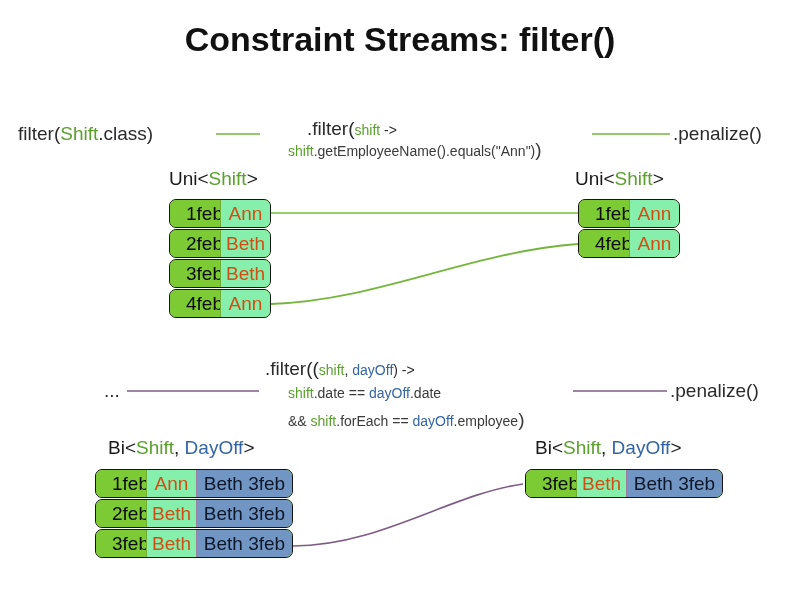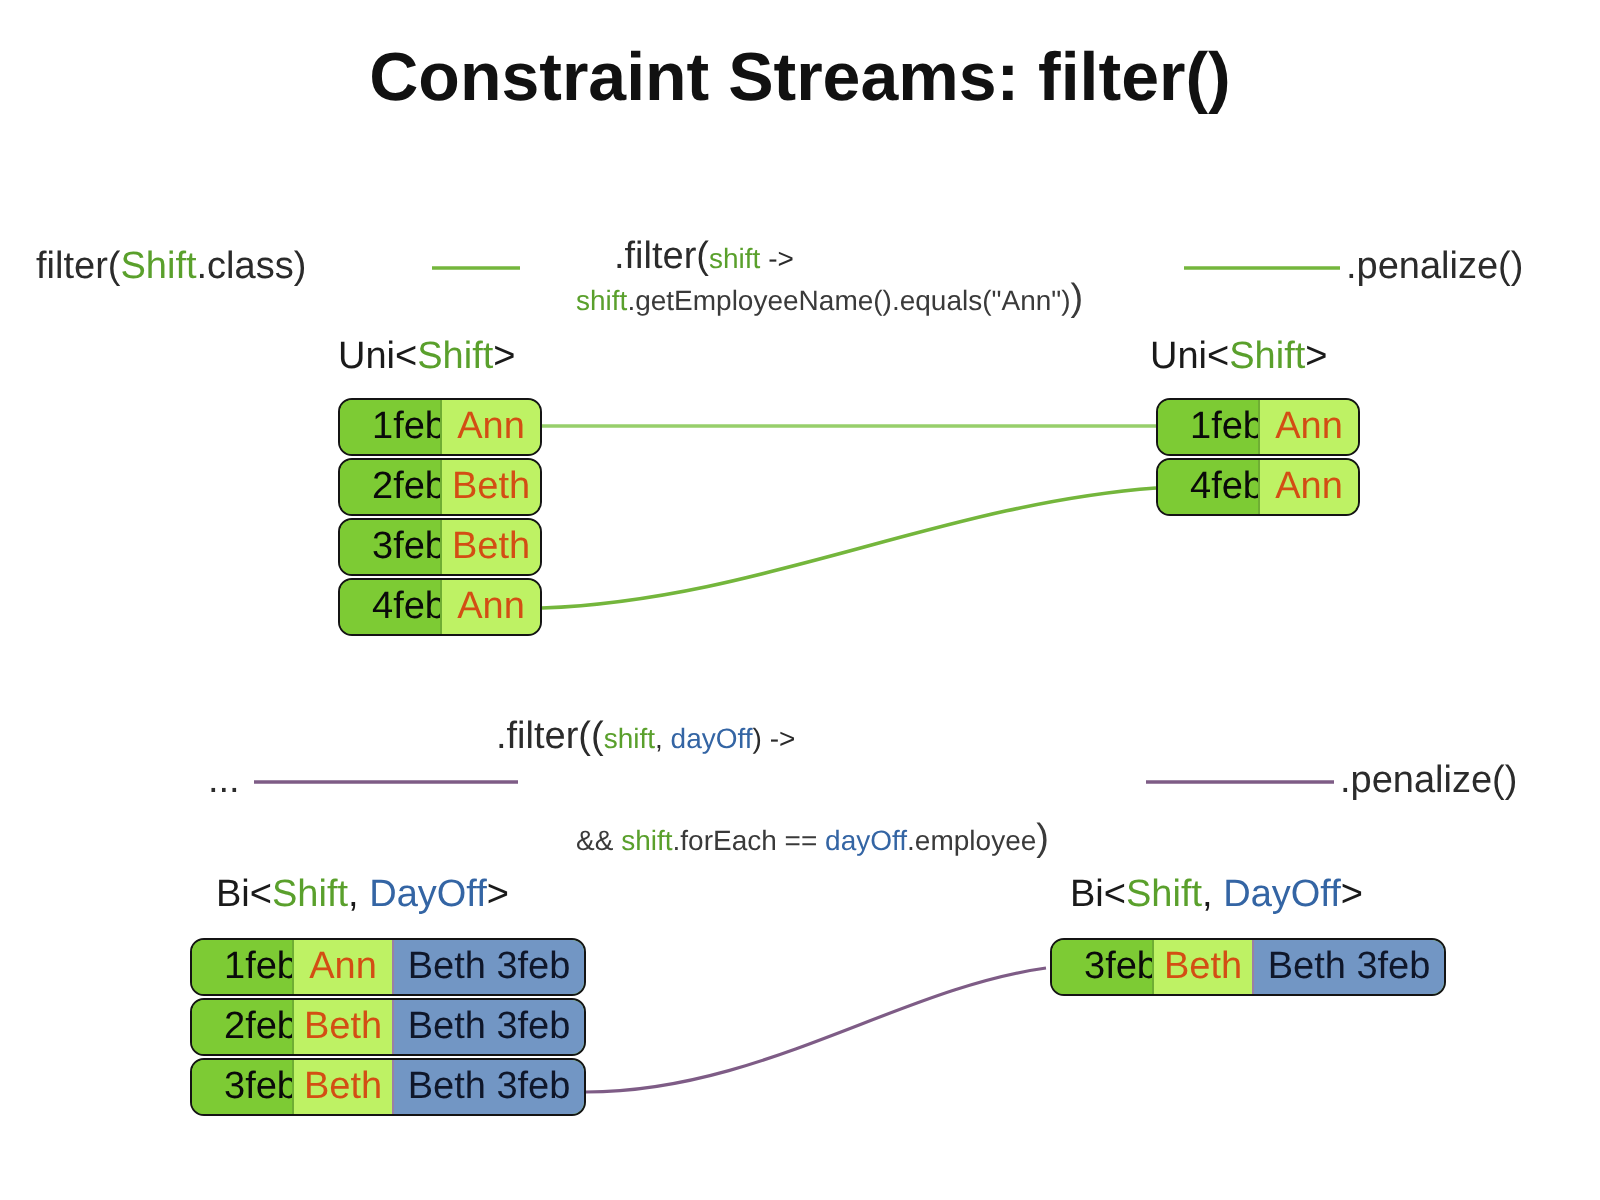--- a/index.html
+++ b/index.html
@@ -52,21 +52,21 @@
   }
   .cell{
     display:flex;align-items:center;justify-content:center;
     box-sizing:border-box;
     font-size:19px;
     line-height:1;
     padding:0 3px;
     white-space:nowrap;
   }
   .cell.shift{background:#7DCB34;color:#0a0a0a;padding-left:22px;}
-  .cell.name{background:#bef264;color:#D34E14;}
+  .cell.name{background:#86efac;color:#D34E14;}
   .cell.dayoff{background:#7296C4;color:#0f172a;}
   .sep{width:1px;background:#6fae33;flex:0 0 1px;}
   .sep.cross{background:#9b7fa5;}
 </style>
 </head>
 <body>
 
 <div id="stage">
 
   <div class="abs title">Constraint Streams: filter()</div>
@@ -138,24 +138,27 @@
   <div class="tuple" style="left:578px;top:229px;width:102px;height:29px;">
     <div class="cell shift" style="width:50px;">4feb</div>
     <div class="sep"></div>
     <div class="cell name" style="flex:1;">Ann</div>
   </div>
 
   <div class="abs code big" style="left:104px;top:380px;">
     <span>...</span>
   </div>
 
-  <div class="abs code big" style="left:248px;top:358px;">
+  <div class="abs code big" style="left:265px;top:358px;">
     <span>.filter((</span><span class="grn sm">shift</span><span class="sm">, </span><span class="blu sm">dayOff</span><span class="sm">) -&gt;</span>
   </div>
 
+  <div class="abs code sm" style="left:288px;top:385px;">
+    <span class="grn">shift</span><span>.date == </span><span class="blu">dayOff</span><span>.date</span>
+  </div>
 
   <div class="abs code sm" style="left:288px;top:409px;">
     <span>&amp;&amp; </span><span class="grn">shift</span><span>.forEach == </span><span class="blu">dayOff</span><span>.employee</span><span style="font-size:19px;">)</span>
   </div>
 
   <div class="abs code big" style="left:670px;top:380px;">
     <span>.penalize()</span>
   </div>
 
   <div class="abs typelabel" style="left:108px;top:437px;">

